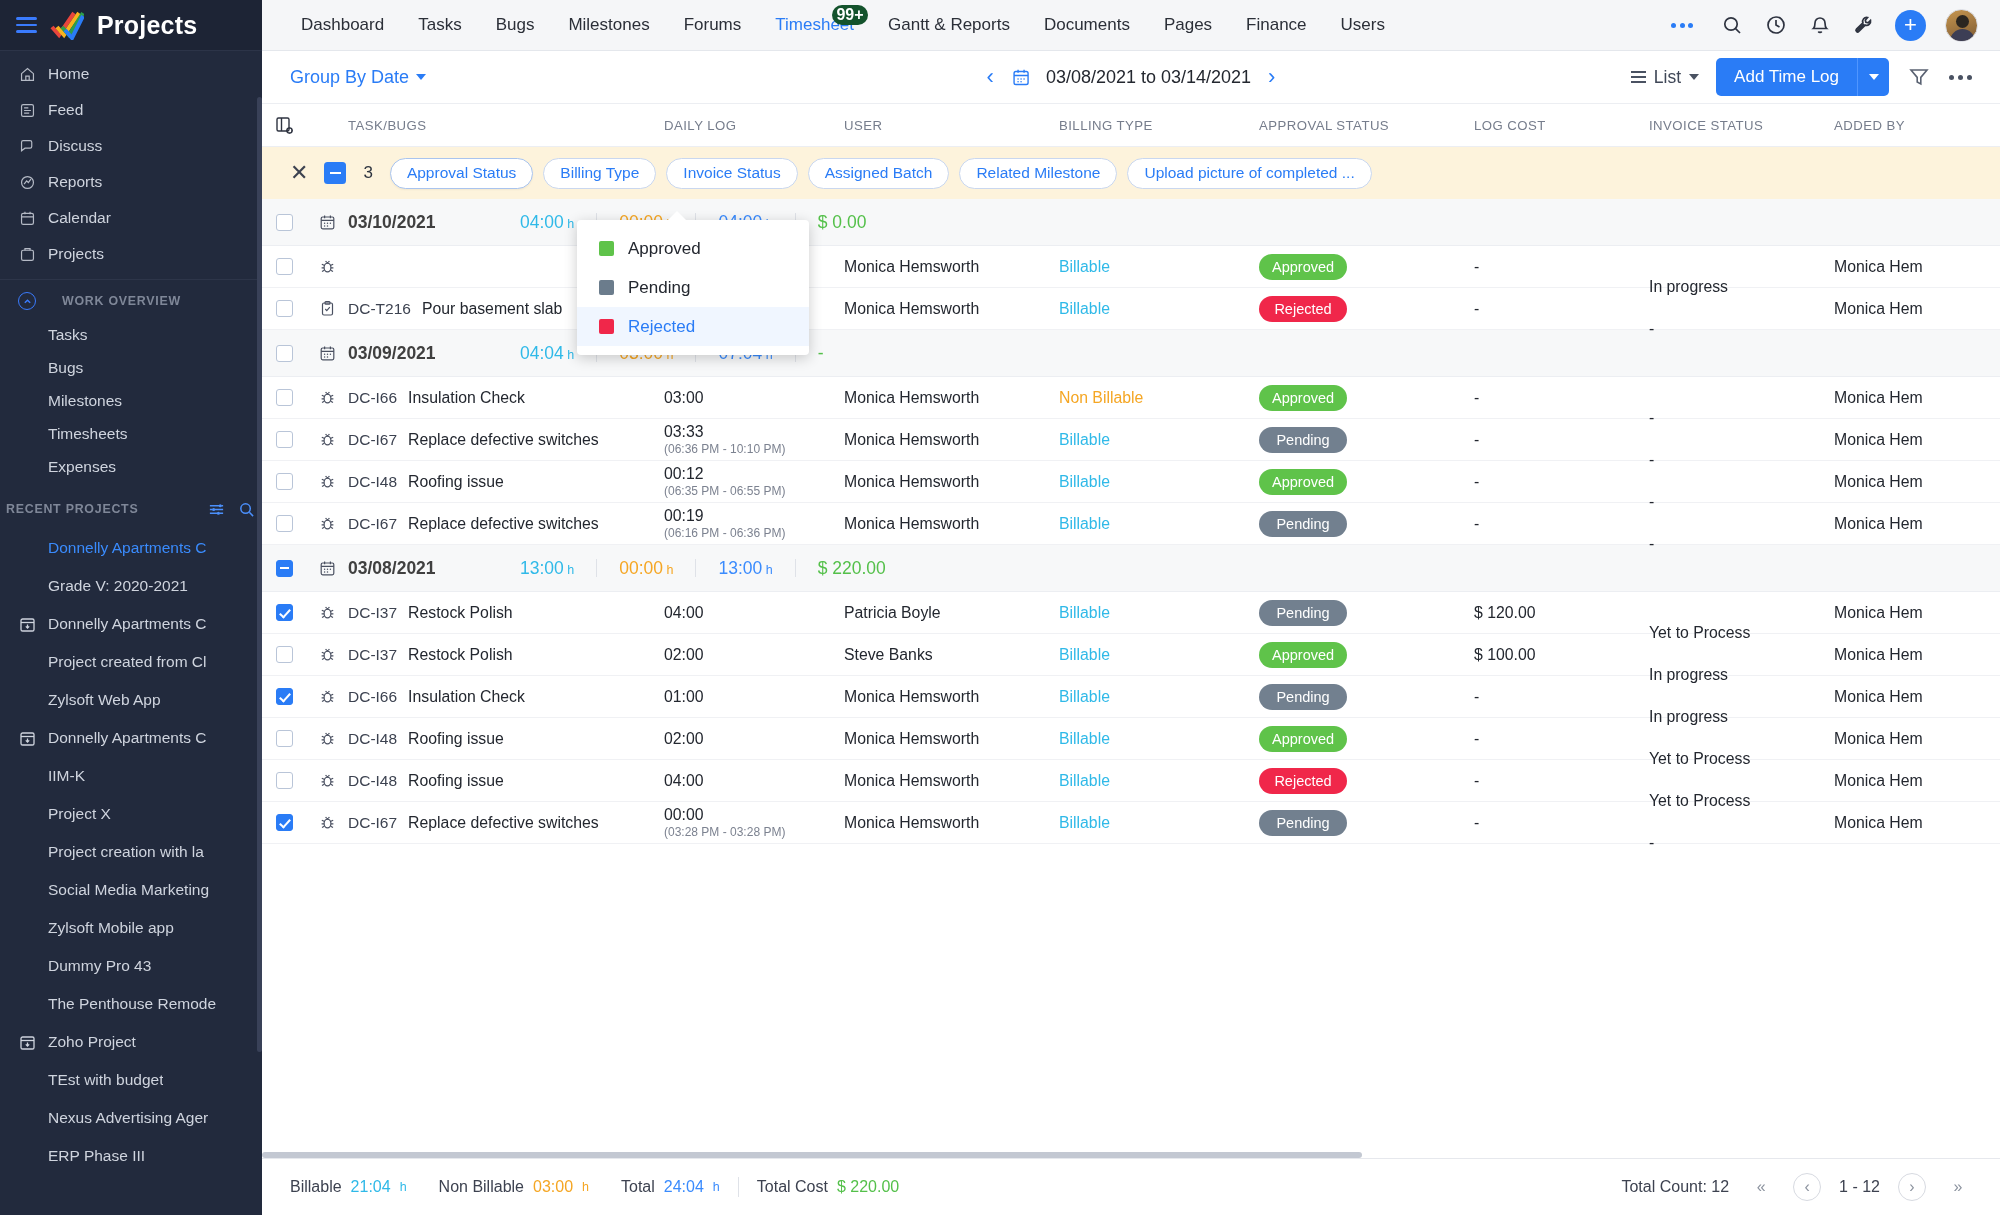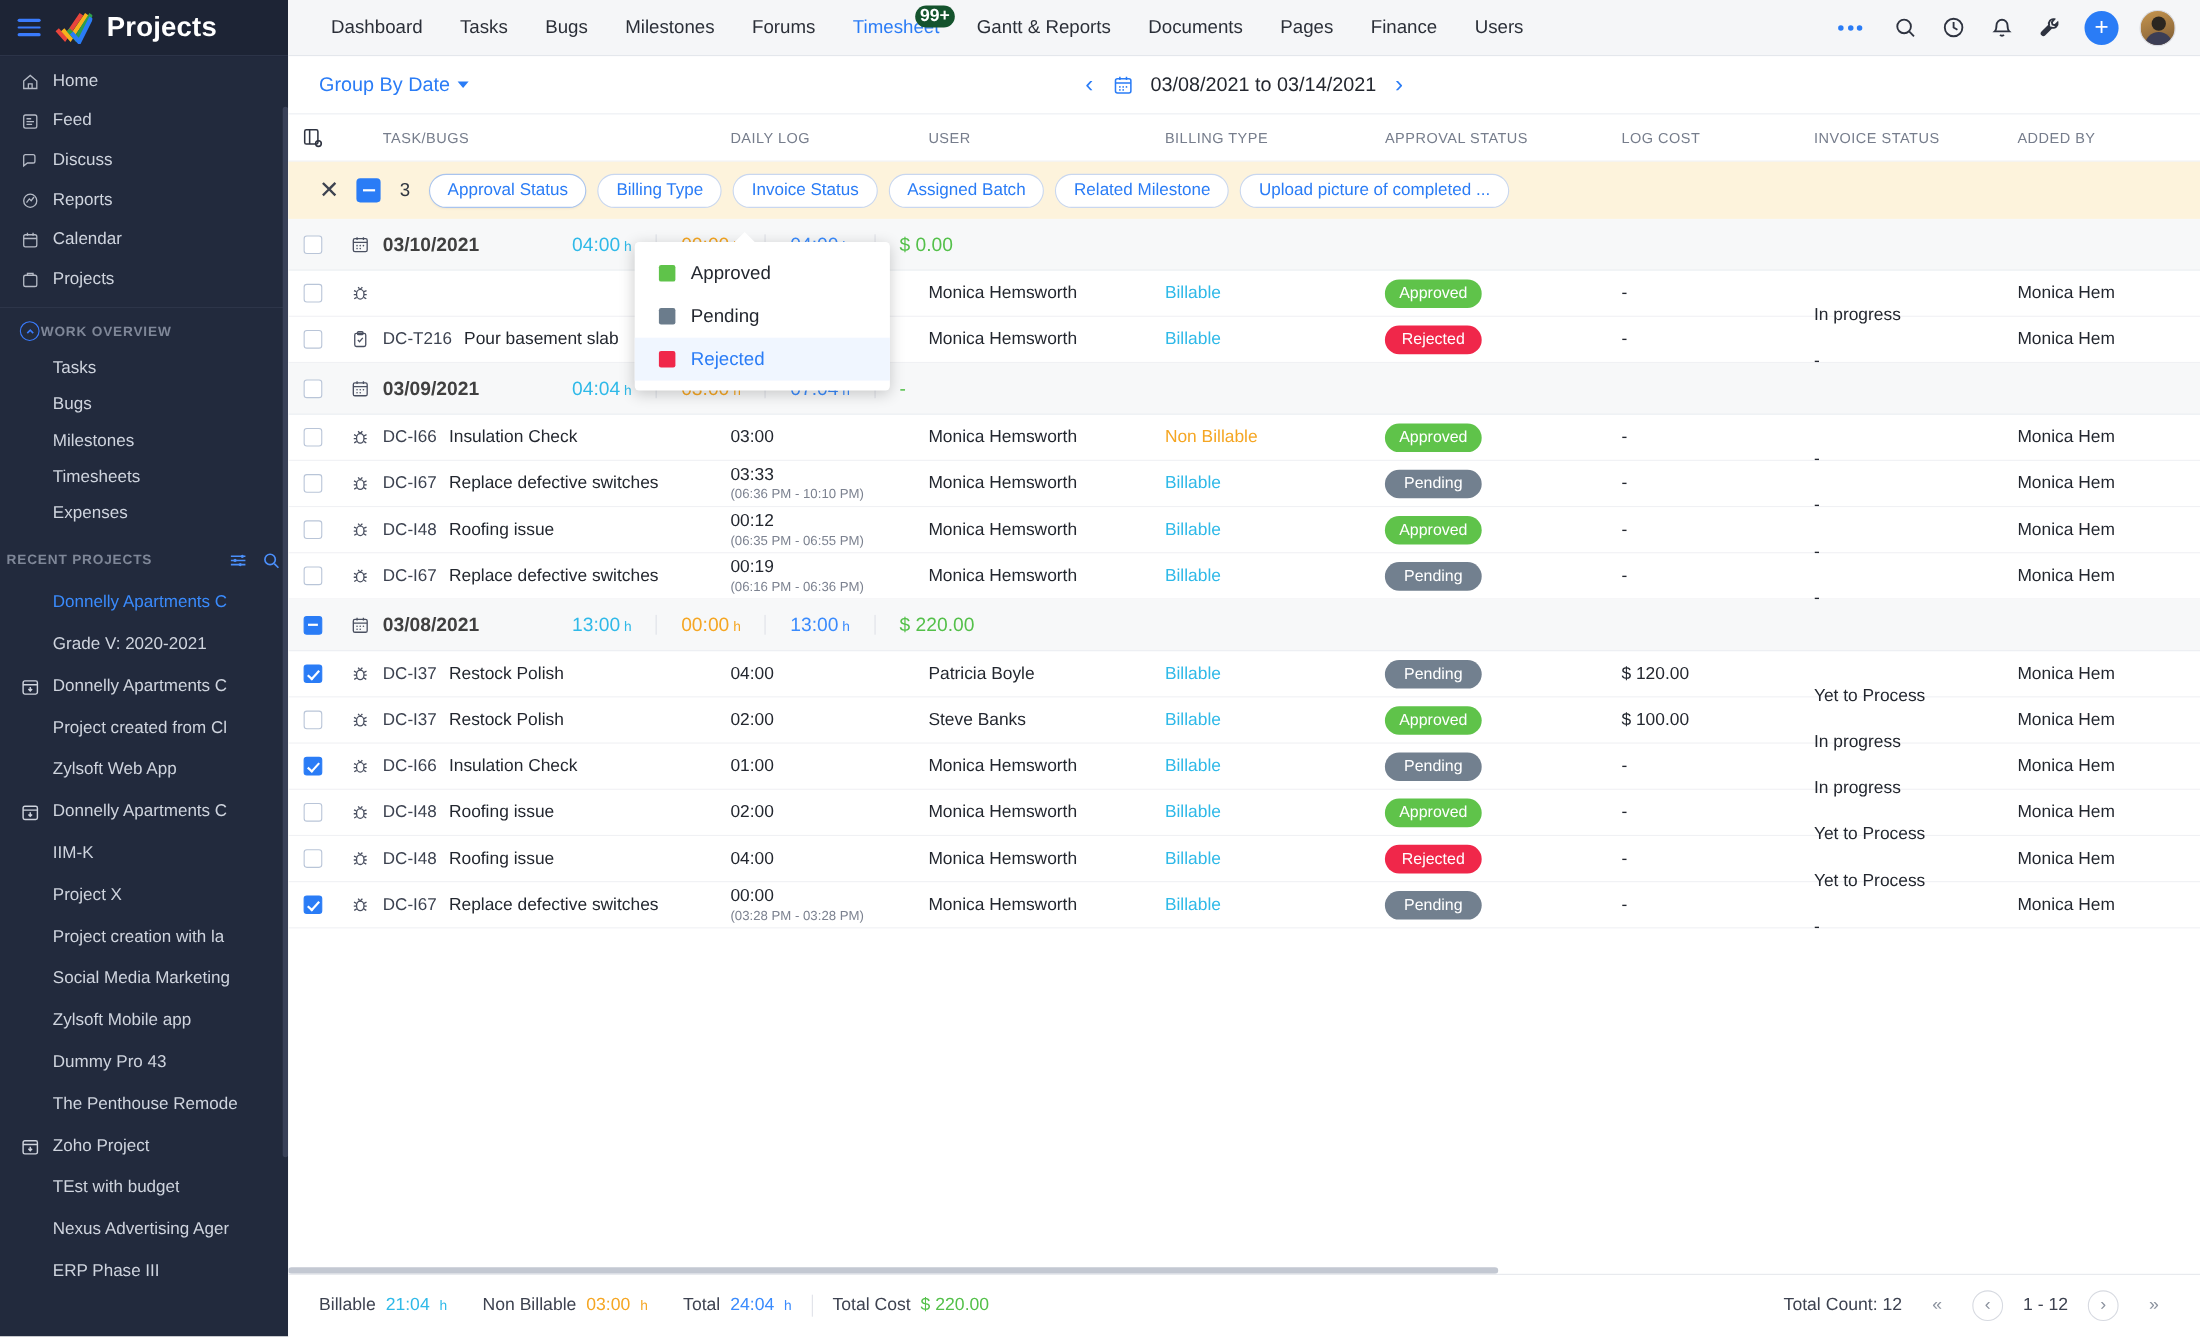--- a/index.html
+++ b/index.html
@@ -34,21 +34,21 @@
     display: flex; align-items: center; gap: 12px;
     padding: 0 18px; height: 36px; font-size: 15.5px; color: #cfd4de;
     cursor: pointer; white-space: nowrap;
   }
   .sb-ic { width: 18px; height: 18px; flex: 0 0 18px; opacity: .85; display:flex; align-items:center; justify-content:center; }
   .sb-ic svg { width: 17px; height: 17px; }
 
   .sb-divider { height: 1px; background: #2d3549; margin: 7px 0 4px; }
 
   .sb-section {
-    display: flex; align-items: center; gap: 1px;
+    display: flex; align-items: center; gap: 26px;
     padding: 0 18px; height: 34px; margin-top: 3px;
     font-size: 12.4px; font-weight: 700; letter-spacing: .75px;
     color: #7f8798; text-transform: uppercase; cursor: pointer;
   }
   .sb-section .circle-ic {
     width: 18px; height: 18px; border: 1.6px solid #3a7bfd; border-radius: 50%;
     display: flex; align-items: center; justify-content: center; flex: 0 0 18px;
   }
   .sb-section .circle-ic svg { width: 9px; height: 9px; }
   .sb-sub {
@@ -591,20 +591,47 @@
               <circle cx="9.5" cy="11" r=".8" fill="#2a7cf6" stroke="none"></circle>
               <circle cx="12.5" cy="11" r=".8" fill="#2a7cf6" stroke="none"></circle>
               <circle cx="6.5" cy="13.8" r=".8" fill="#2a7cf6" stroke="none"></circle>
               <circle cx="9.5" cy="13.8" r=".8" fill="#2a7cf6" stroke="none"></circle>
             </svg>
         </span>
         <span class="dr-text">03/08/2021 to 03/14/2021</span>
         <span class="dr-arrow">›</span>
       </div>
 
+      <div class="toolbar-right">
+        <div class="tb-list">
+          <span class="lines">
+              <i></i>
+              <i></i>
+              <i></i>
+            </span>
+          <span>List</span>
+          <span class="caret-d" style="border-top-color:#4a5262"></span>
+        </div>
+        <div class="btn-group">
+          <button class="btn-primary">Add Time Log</button>
+          <button class="btn-split">
+              <span class="caret"></span>
+            </button>
+        </div>
+        <span class="tb-ic">
+            <svg viewBox="0 0 22 22" fill="none" stroke="#5a6272" stroke-width="1.6">
+              <path d="M3 4h16l-6.2 7.4V18l-3.6-2v-4.6z"></path>
+            </svg>
+          </span>
+        <span class="tb-dots">
+            <i></i>
+            <i></i>
+            <i></i>
+          </span>
+      </div>
     </div>
 
     <div class="colhead">
       <span class="gear-col">
         <svg viewBox="0 0 19 19" fill="none" stroke="#2e3340" stroke-width="1.4">
             <rect x="2" y="2" width="12" height="13" rx="1.5"></rect>
             <path d="M6.5 2v13"></path>
             <circle cx="14.5" cy="14.5" r="2.6"></circle>
             <path d="M14.5 11.4v1M14.5 16.6v1M11.4 14.5h1M16.6 14.5h1"></path>
           </svg>

